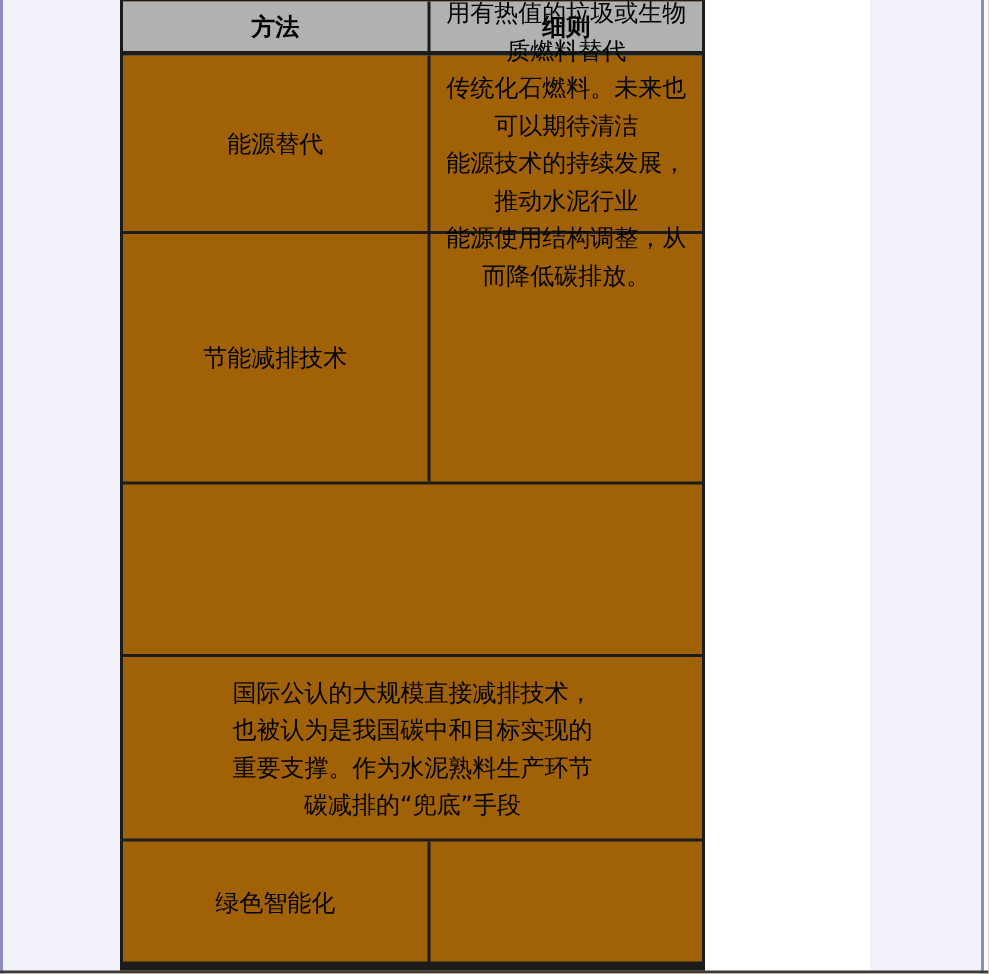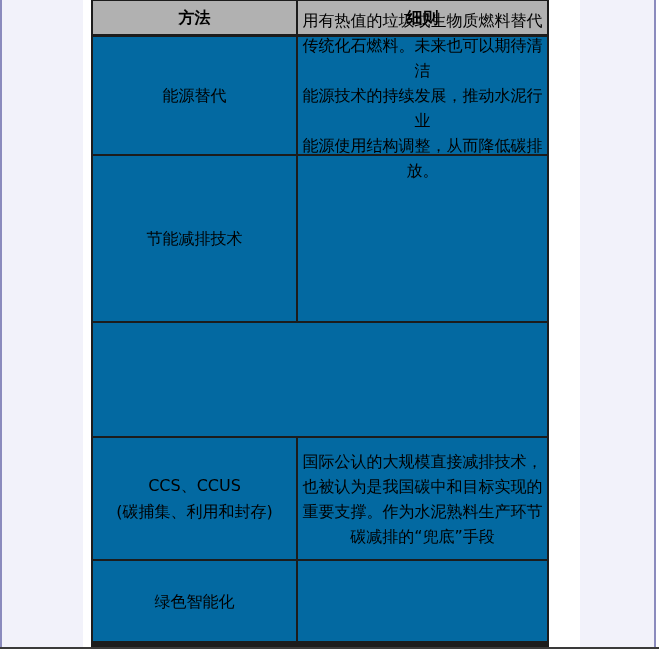--- a/index.html
+++ b/index.html
@@ -13,24 +13,24 @@
   }
   .strip{position:absolute;top:0;height:649px;background:#f2f2fa;}
   .strip.left{left:2px;width:81px;}
   .strip.right{left:580px;width:74px;}
   .edge-line{position:absolute;top:0;height:649px;width:2px;background:#8b8bbd;}
   .edge-line.left{left:0;}
   .edge-line.right{left:654px;}
   .bottom-edge{position:absolute;left:0;top:647px;width:659px;height:2px;background:#3a3a3a;}
 
   .cement-table{
-    position:absolute;left:91px;top:0;
-    width:458px;height:647px;
+    position:absolute;left:80px;top:0;
+    width:390px;height:647px;
     box-sizing:border-box;
-    background:#0369a1;
+    background:#a16207;
     border:2px solid #1c1c1c;
     border-top:1px solid #1c1c1c;
     border-bottom:6px solid #1c1c1c;
   }
   .trow{
     display:flex;
     box-sizing:border-box;
     border-bottom:2px solid #1c1c1c;
   }
   .trow:last-child{border-bottom:none;}
@@ -82,22 +82,20 @@
     </div>
 
     <div class="trow h-r2">
       <div class="cell method">节能减排技术</div>
     </div>
 
     <div class="trow h-r3">
     </div>
 
     <div class="trow h-r4">
-      <div class="cell method">CCS、CCUS
-(碳捕集、利用和封存)</div>
       <div class="cell detail">国际公认的大规模直接减排技术，
 也被认为是我国碳中和目标实现的
 重要支撑。作为水泥熟料生产环节
 碳减排的“兜底”手段</div>
     </div>
 
     <div class="trow h-r5">
       <div class="cell method">绿色智能化</div>
     </div>
 

